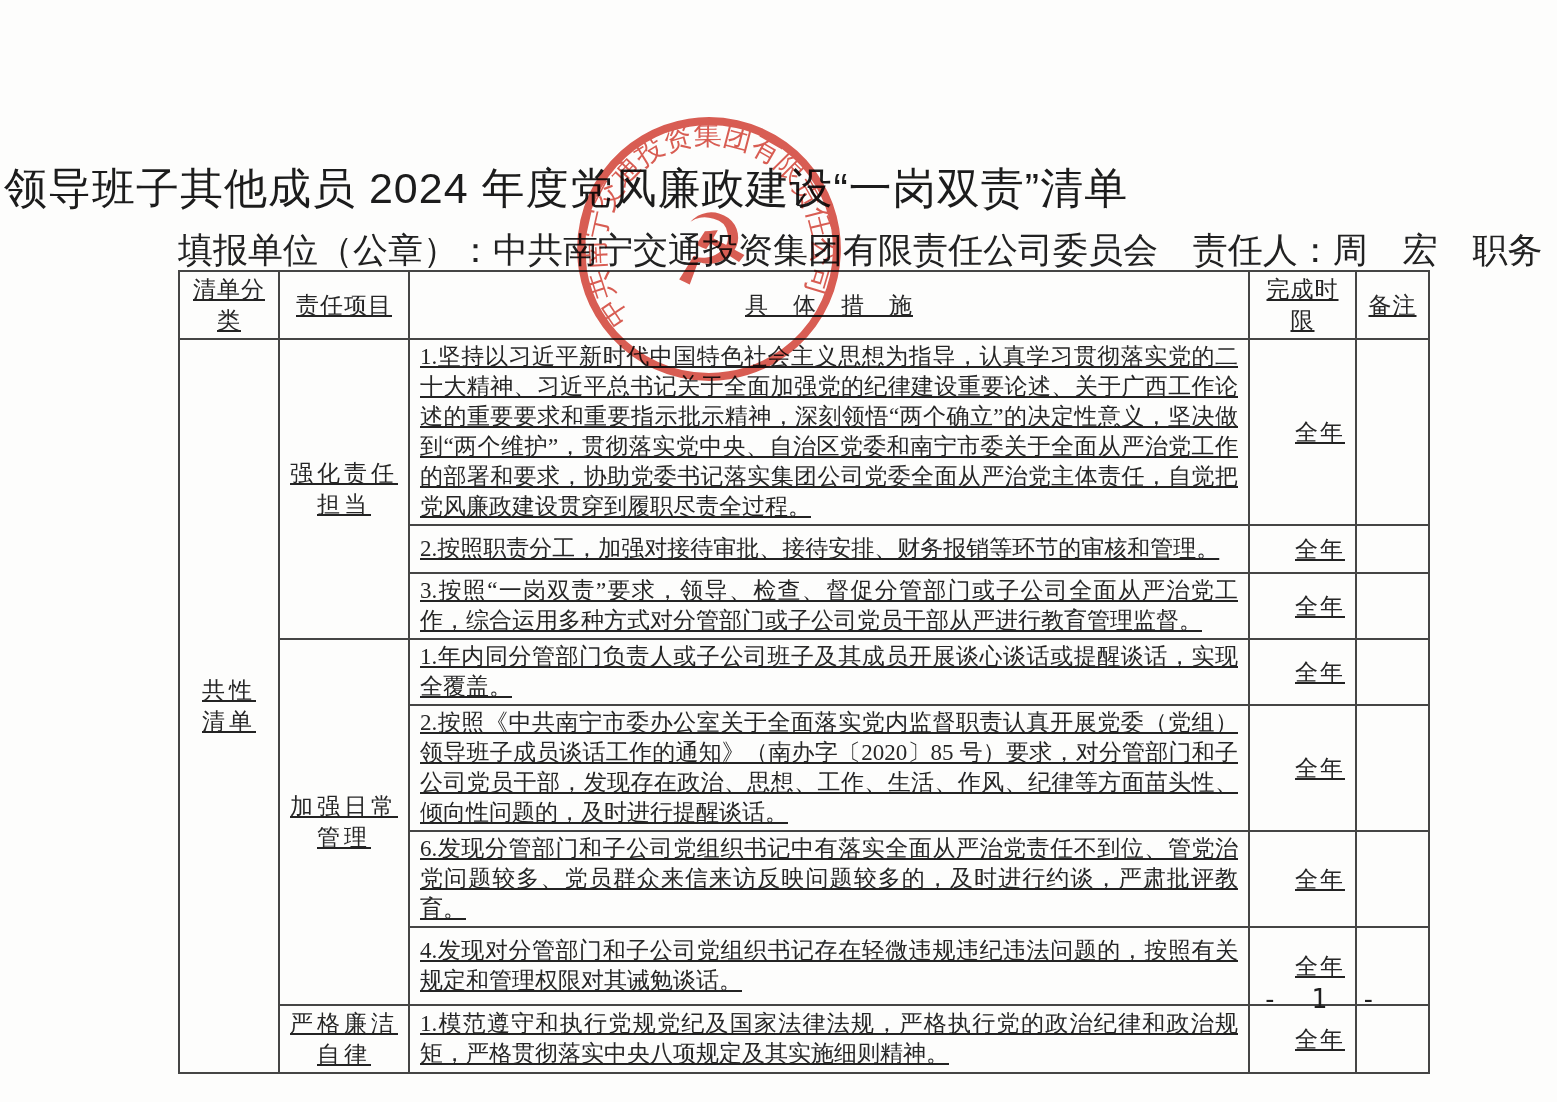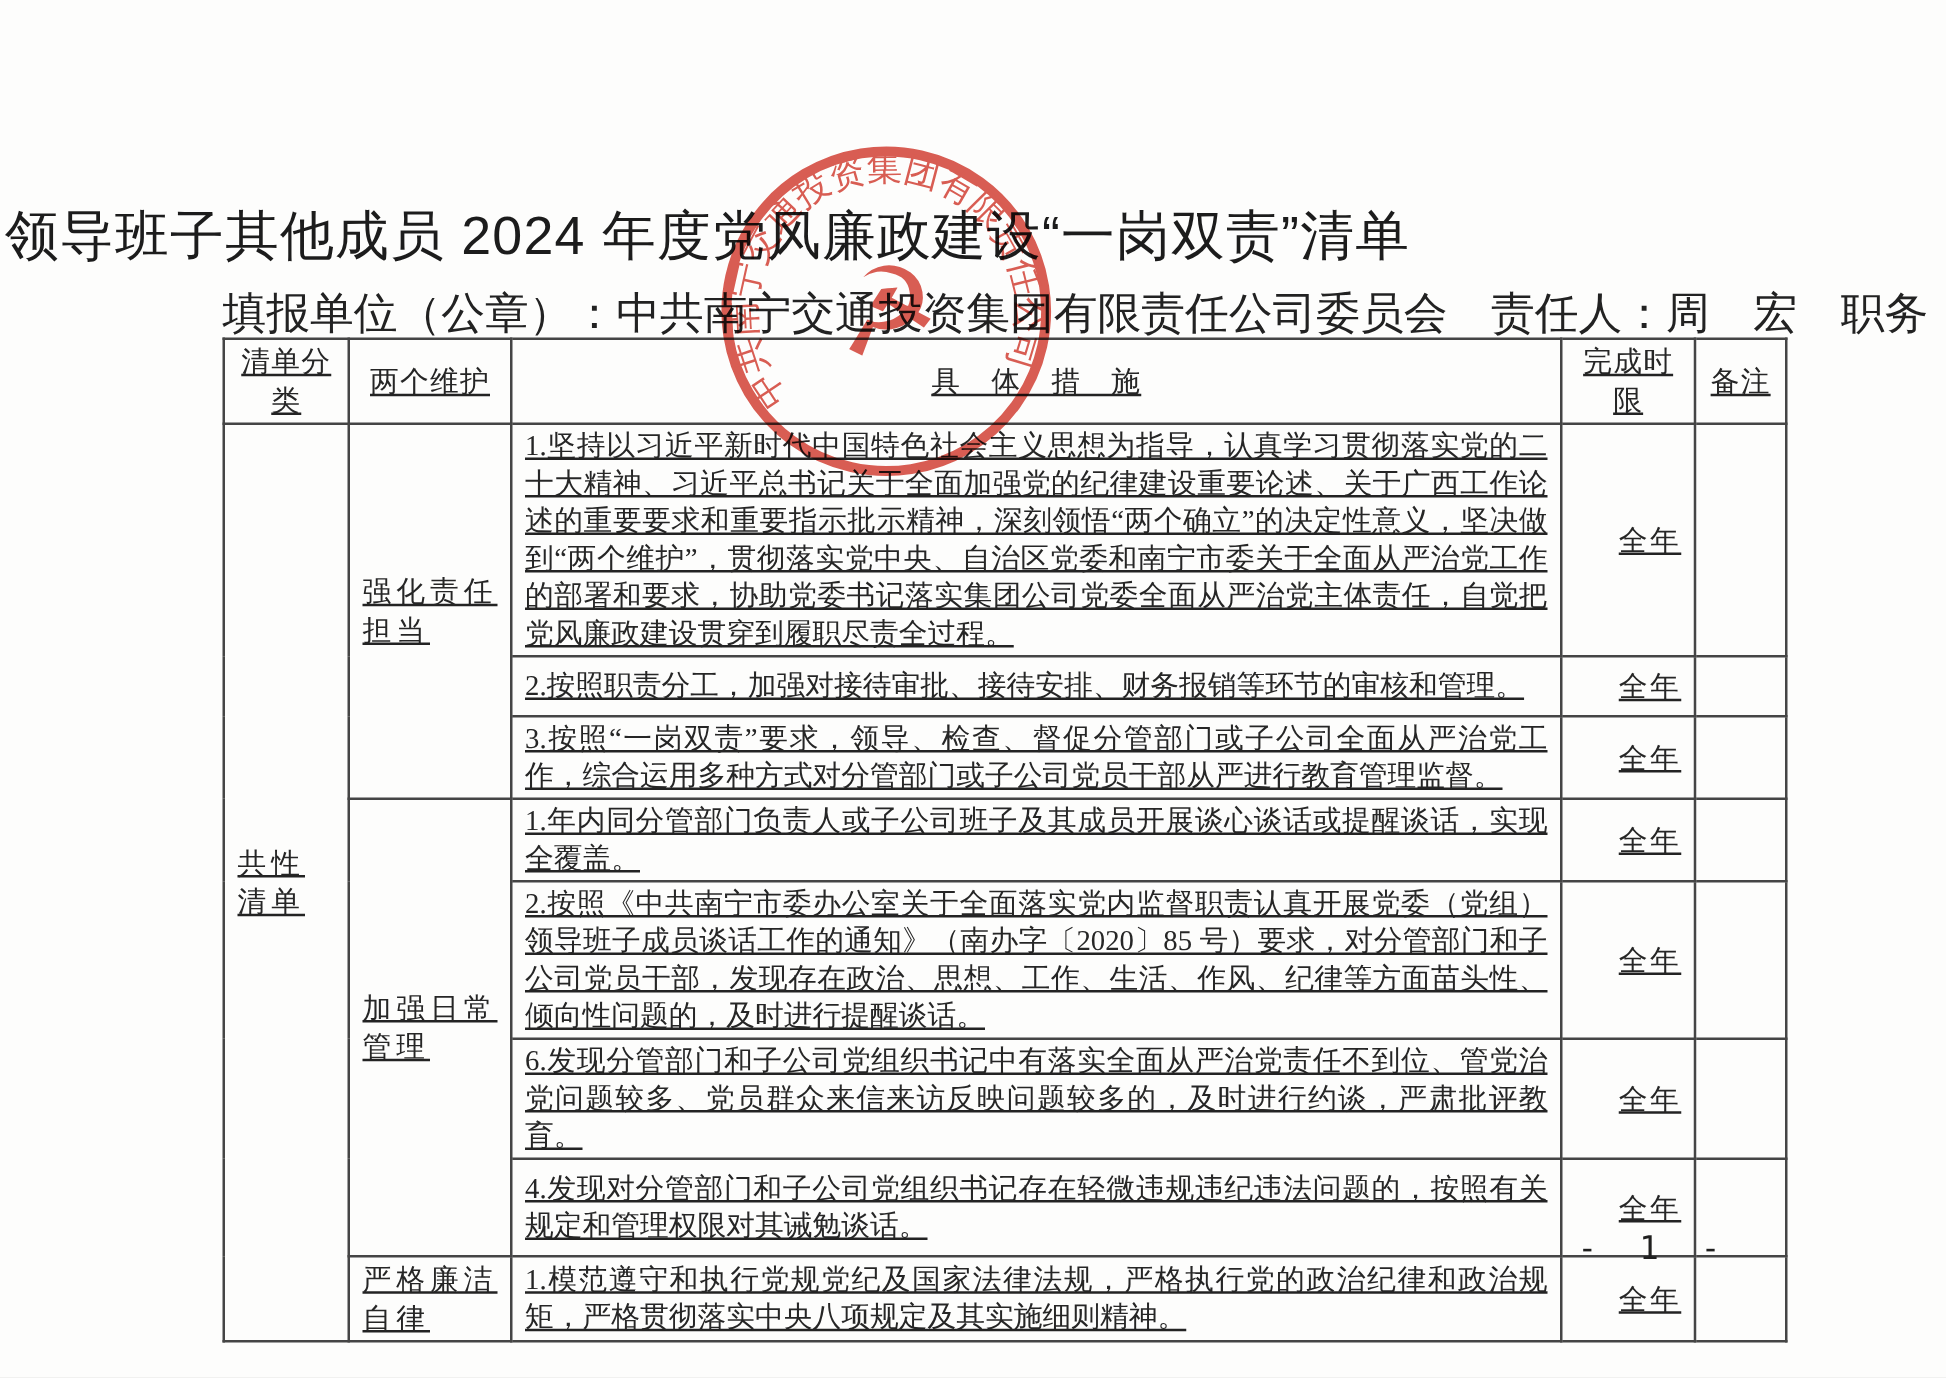--- a/index.html
+++ b/index.html
@@ -49,21 +49,21 @@
     vertical-align:middle;
     overflow:hidden;
   }
   th.hdr{
     font-size:24px;
     text-align:center;
     padding:4px 2px;
     letter-spacing:1px;
   }
   td.cat,td.proj{
-    text-align:left;
+    text-align:center;
     letter-spacing:4px;
     padding:2px 4px;
   }
   td.measure{
     text-align:justify;
     text-justify:inter-ideograph;
     line-height:30px;
     padding:4px 10px 4px 8px;
     margin-top:20px;
   }
@@ -111,21 +111,21 @@
     <colgroup>
       <col style="width:100px">
       <col style="width:130px">
       <col style="width:840px">
       <col style="width:107px">
       <col style="width:73px">
     </colgroup>
     <tbody>
         <tr style="height:44px">
       <th class="hdr">清单分类</th>
-      <th class="hdr">两个维护</th>
+      <th class="hdr">责任项目</th>
       <th class="hdr">具　体　措　施</th>
       <th class="hdr">完成时限</th>
       <th class="hdr">备注</th>
     </tr>
 
     <tr style="height:150px">
       <td class="cat" rowspan="8">共性清单</td>
       <td class="proj" rowspan="3">强化责任担当</td>
       <td class="measure">1.坚持以习近平新时代中国特色社会主义思想为指导，认真学习贯彻落实党的二十大精神、习近平总书记关于全面加强党的纪律建设重要论述、关于广西工作论述的重要要求和重要指示批示精神，深刻领悟“两个确立”的决定性意义，坚决做到“两个维护”，贯彻落实党中央、自治区党委和南宁市委关于全面从严治党工作的部署和要求，协助党委书记落实集团公司党委全面从严治党主体责任，自觉把党风廉政建设贯穿到履职尽责全过程。</td>
       <td class="deadline">全年</td>

